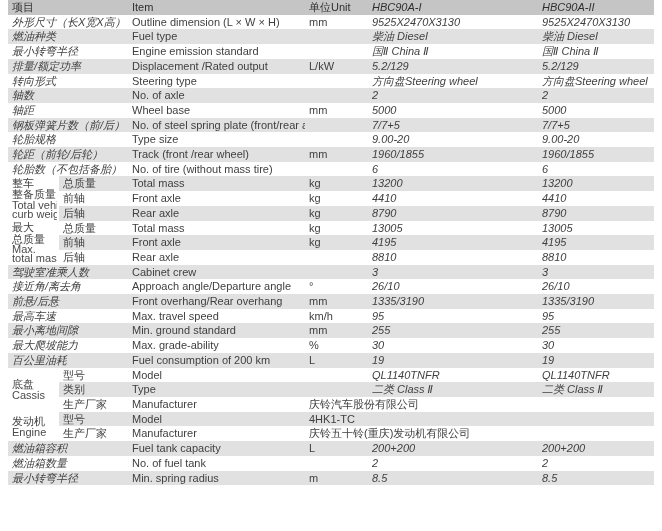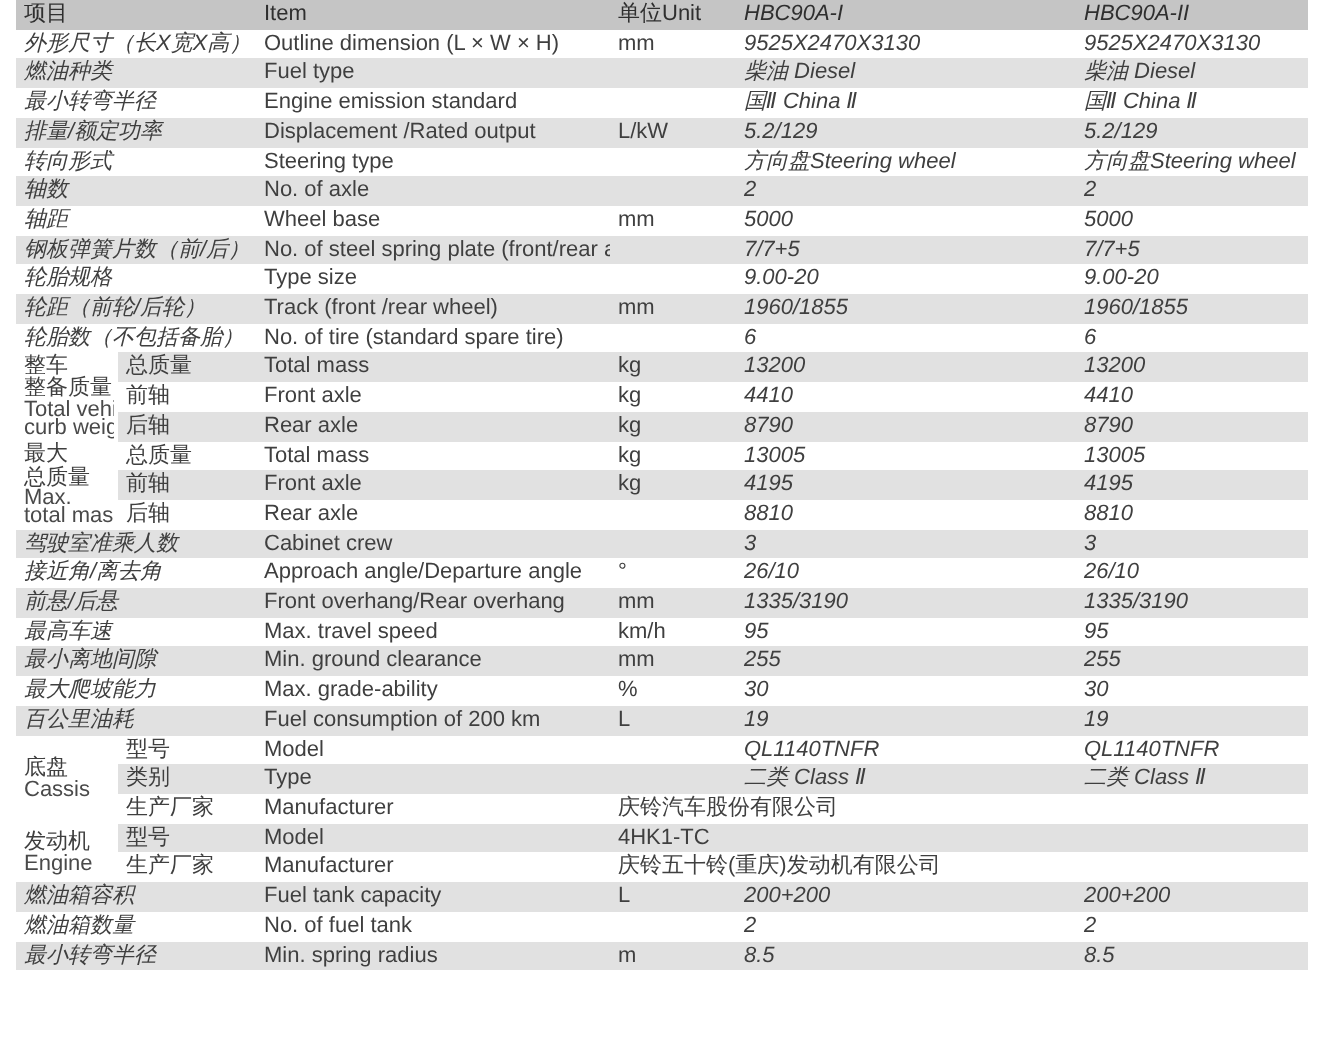--- a/index.html
+++ b/index.html
@@ -129,21 +129,21 @@
         </tr>
         <tr>
           <td class="itemzh" colspan="2">轮距（前轮/后轮）</td>
           <td class="itemen">Track (front /rear wheel)</td>
           <td class="unit">mm</td>
           <td class="val">1960/1855</td>
           <td class="val">1960/1855</td>
         </tr>
         <tr>
           <td class="itemzh" colspan="2">轮胎数（不包括备胎）</td>
-          <td class="itemen">No. of tire (standard spare tire)</td>
+          <td class="itemen">No. of tire (without mass tire)</td>
           <td class="unit"></td>
           <td class="val">6</td>
           <td class="val">6</td>
         </tr>
         <tr>
           <td class="group-cell" rowspan="3">
             <div class="gzh">整车</div>
             <div class="gzh">整备质量</div>
             <div class="gen">Total vehicle</div>
             <div class="gen">curb weight</div>
@@ -218,21 +218,21 @@
         </tr>
         <tr>
           <td class="itemzh" colspan="2">最高车速</td>
           <td class="itemen">Max. travel speed</td>
           <td class="unit">km/h</td>
           <td class="val">95</td>
           <td class="val">95</td>
         </tr>
         <tr>
           <td class="itemzh" colspan="2">最小离地间隙</td>
-          <td class="itemen">Min. ground clearance</td>
+          <td class="itemen">Min. ground standard</td>
           <td class="unit">mm</td>
           <td class="val">255</td>
           <td class="val">255</td>
         </tr>
         <tr>
           <td class="itemzh" colspan="2">最大爬坡能力</td>
           <td class="itemen">Max. grade-ability</td>
           <td class="unit">%</td>
           <td class="val">30</td>
           <td class="val">30</td>

